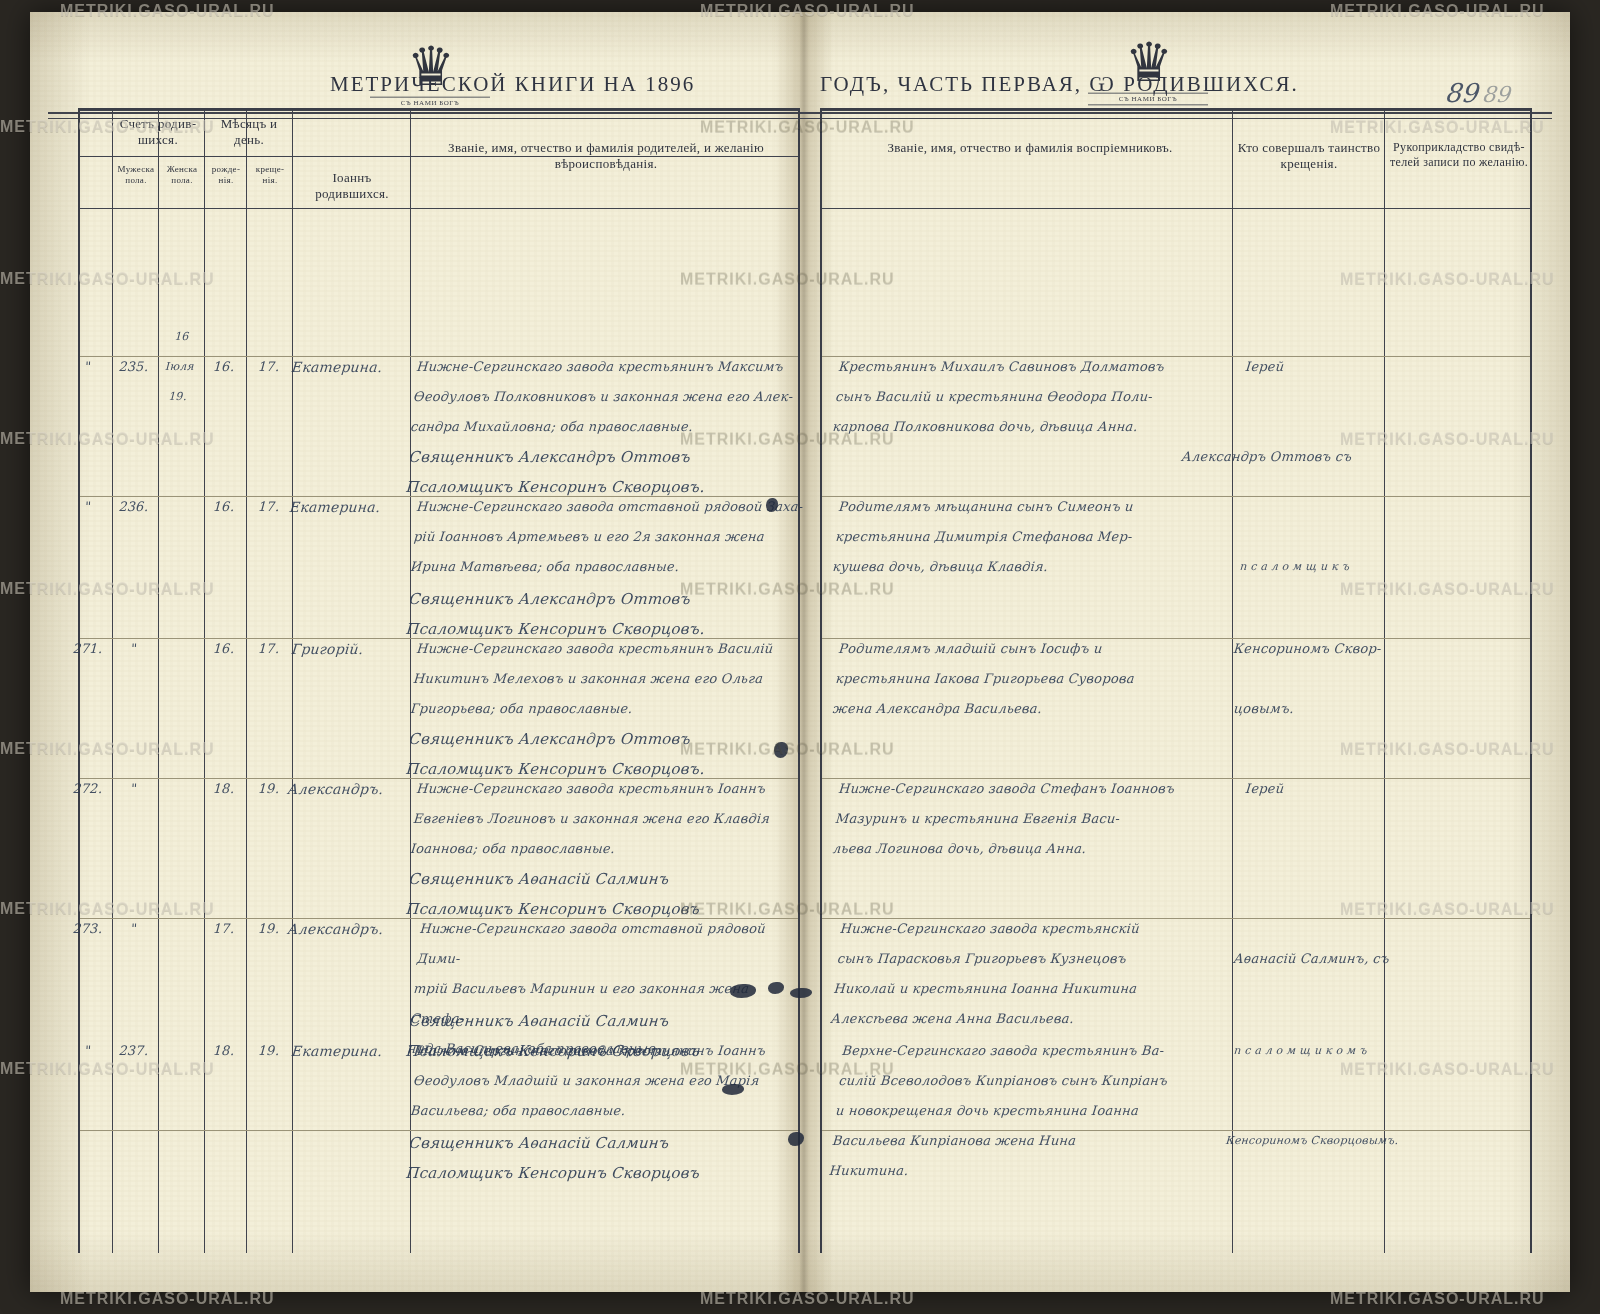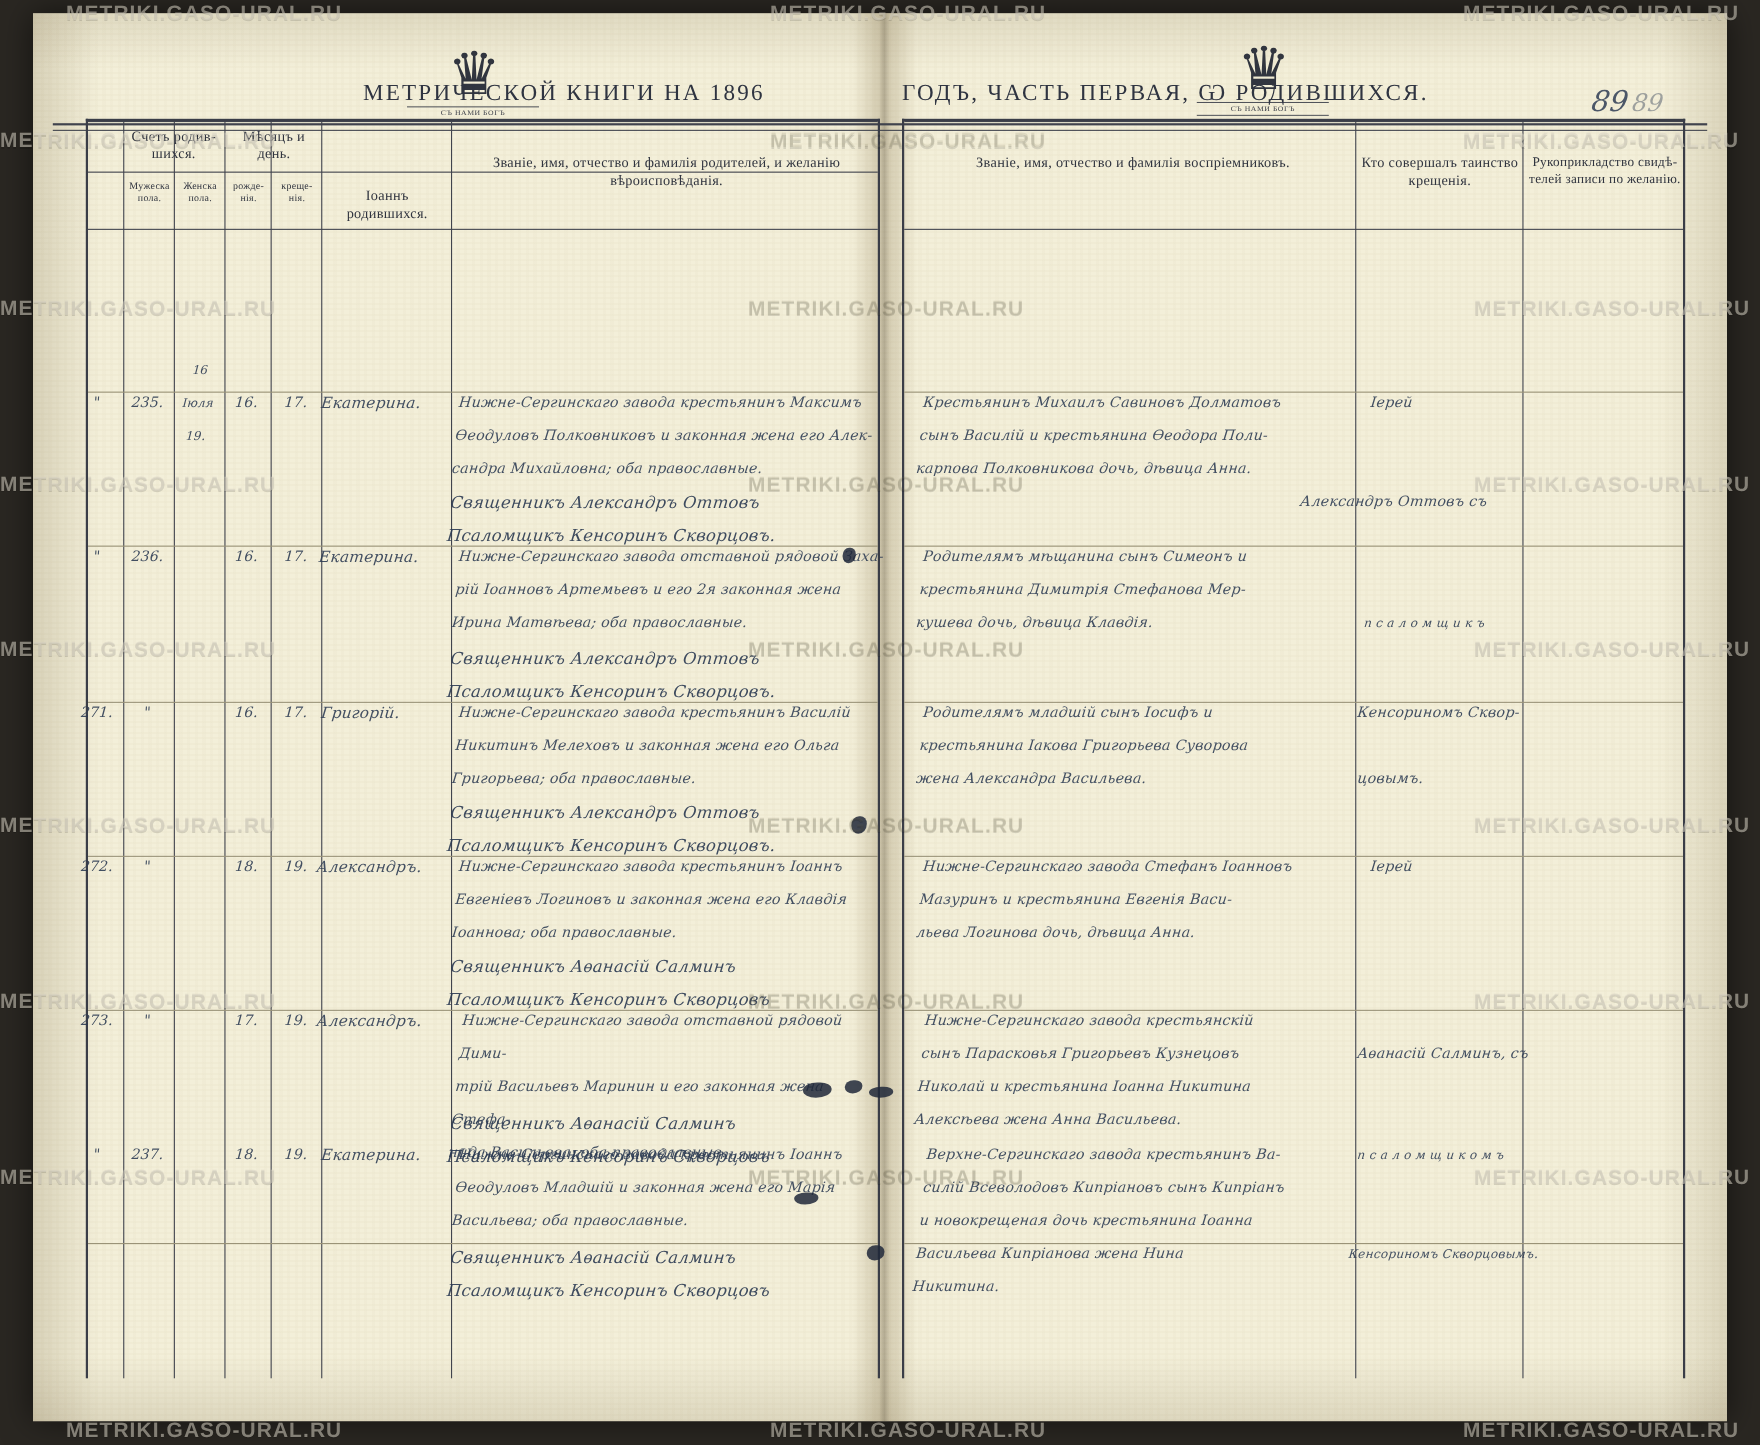--- a/index.html
+++ b/index.html
@@ -178,21 +178,21 @@
     background: #20283a;
     border-radius: 50% 40% 55% 45%;
     opacity: .85;
   }
 
   
   .wm {
     position: absolute;
     font-family: "Liberation Sans", sans-serif;
     font-weight: bold;
-    font-size: 19px;
+    font-size: 16px;
     letter-spacing: 1px;
     color: rgba(255,255,255,0.30);
     white-space: nowrap;
     pointer-events: none;
     text-shadow: 0 1px 0 rgba(0,0,0,0.12);
   }
   .wm.dark { color: rgba(215,210,195,0.55); }
   .wm.onpaper { color: rgba(120,112,80,0.16); }
 </style>
 </head>

